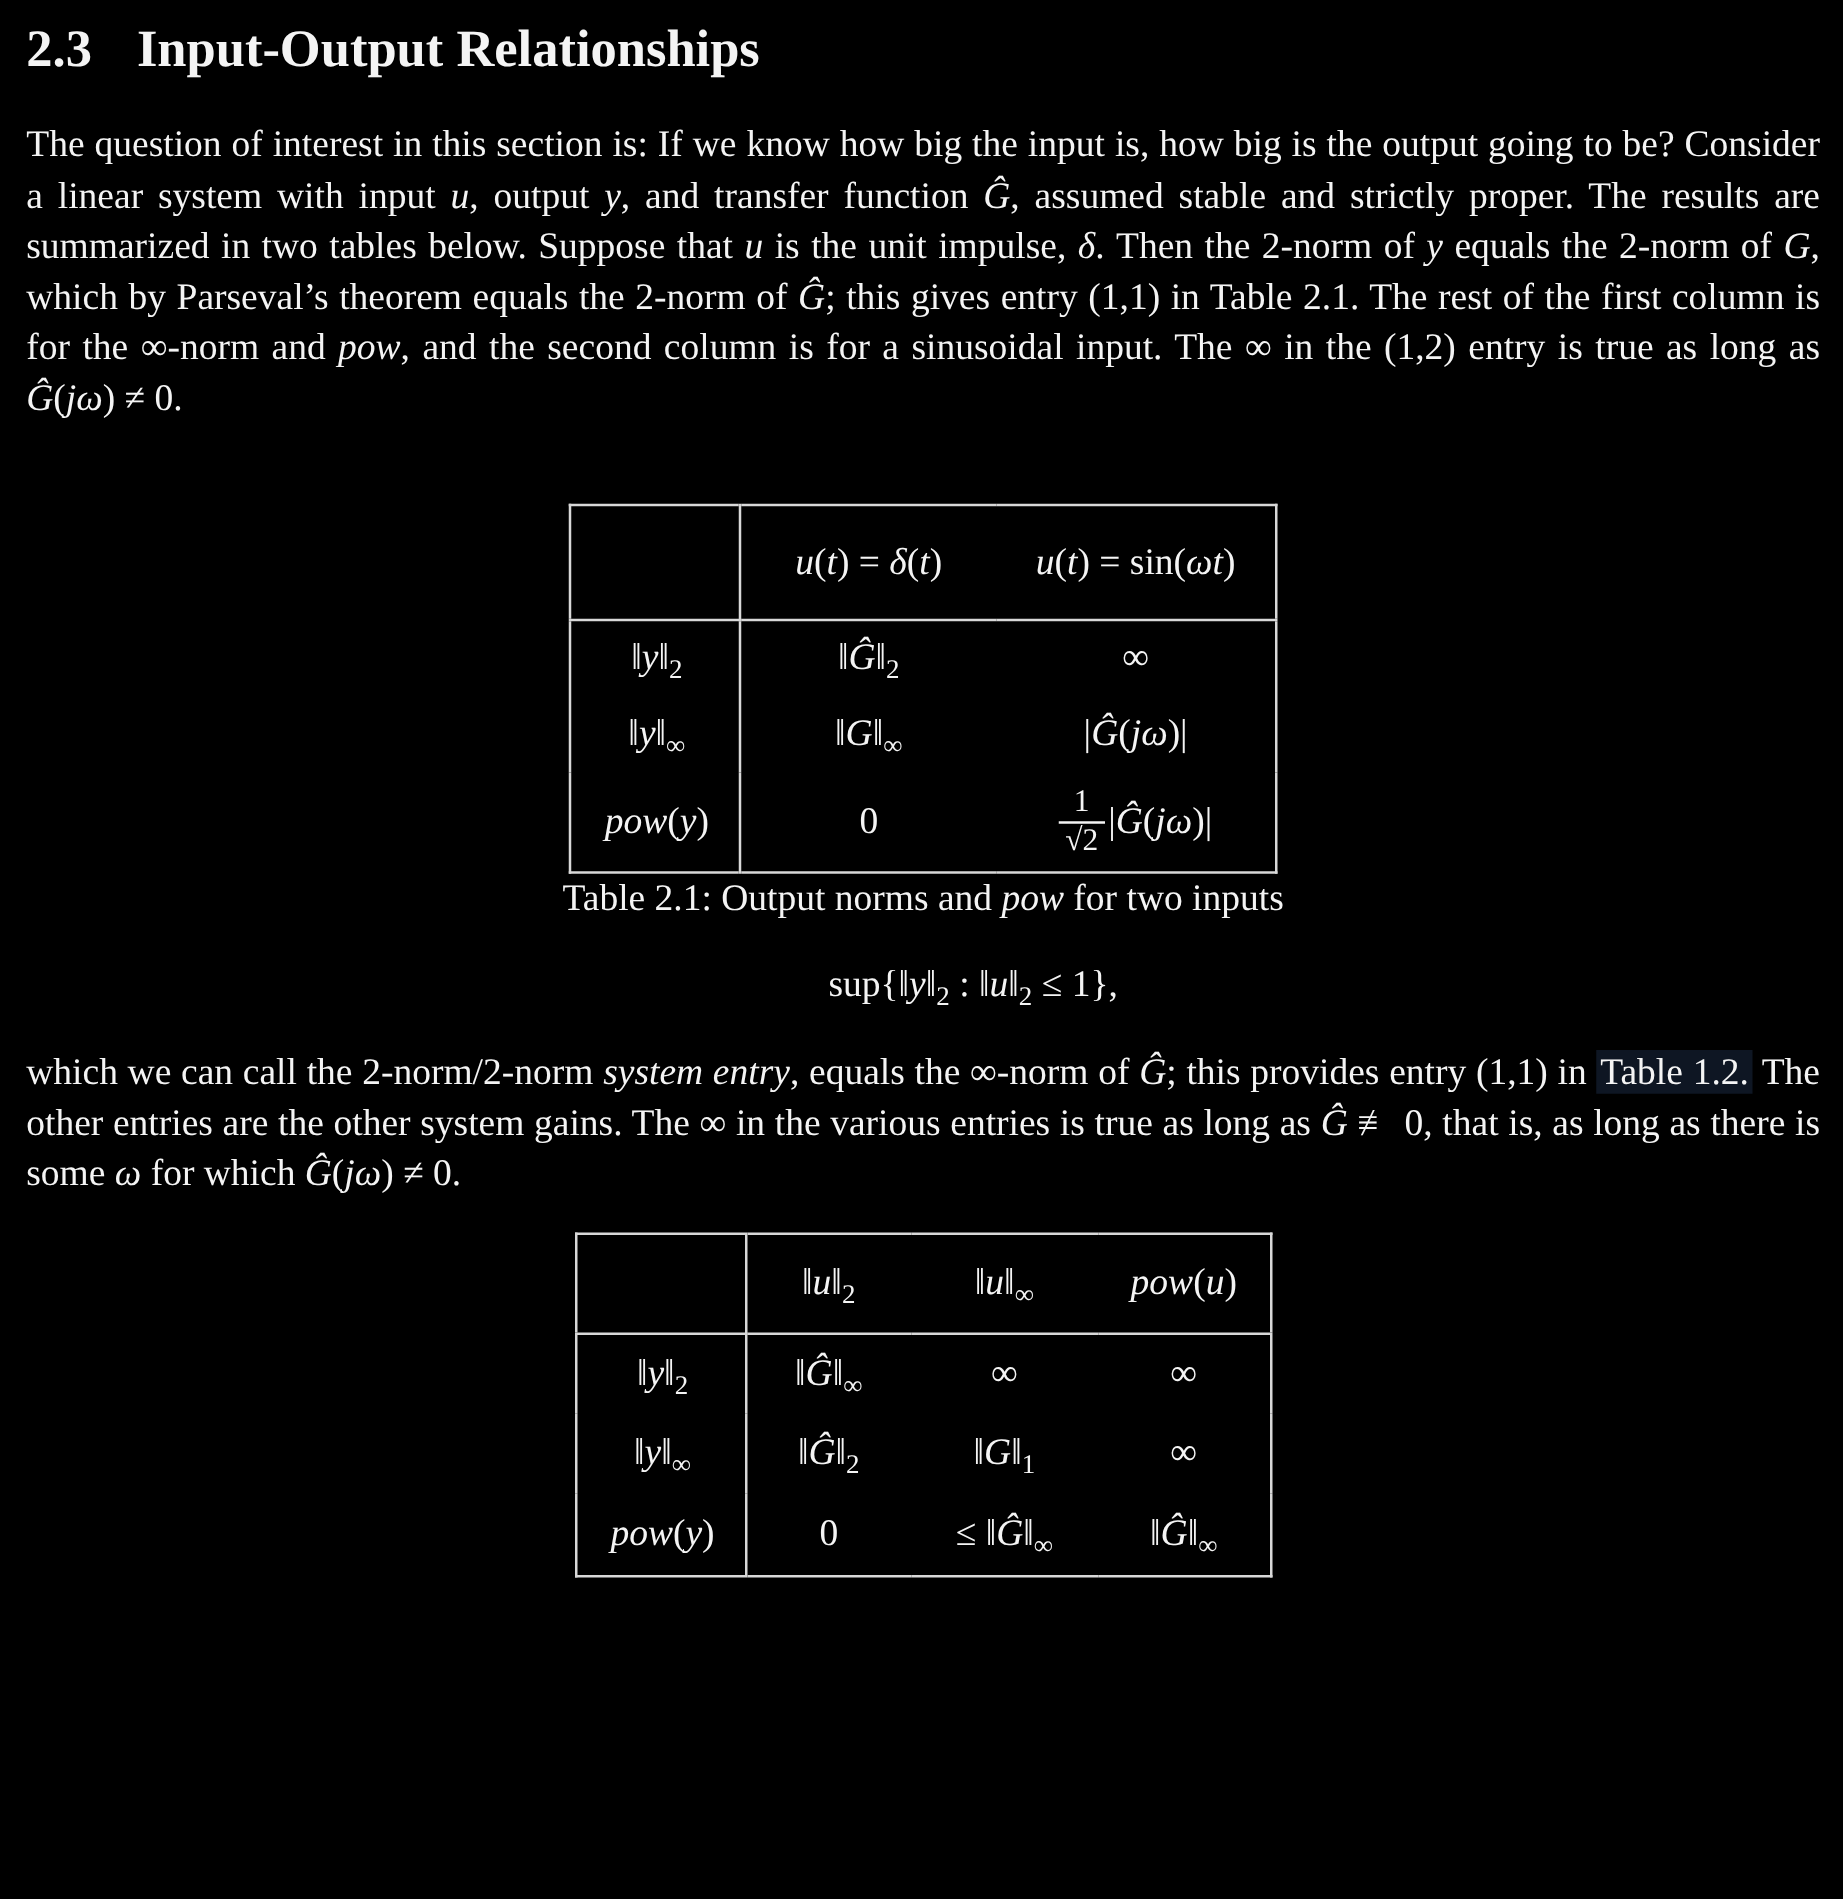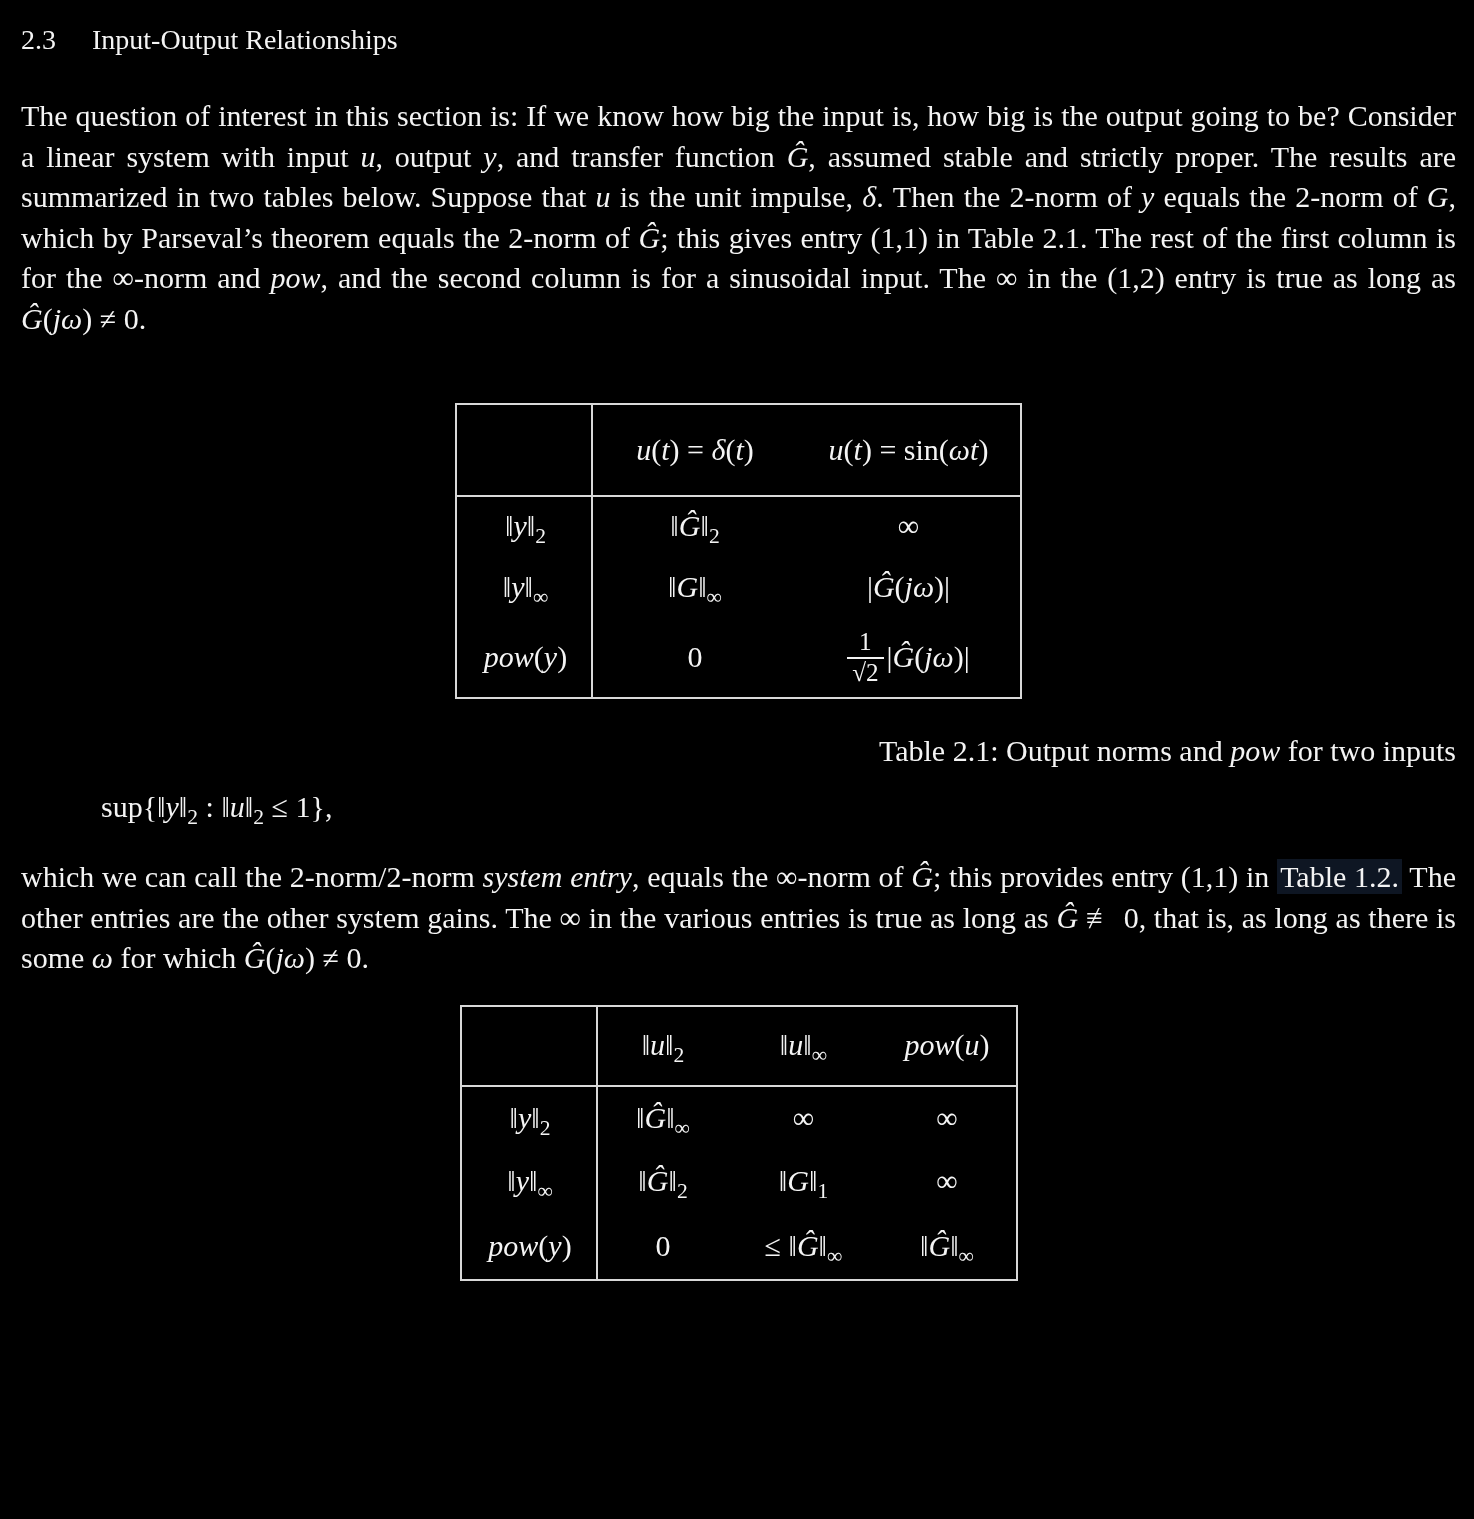--- a/index.html
+++ b/index.html
@@ -14,32 +14,32 @@
     width:1474px;height:1519px;
     background:var(--background);
     color:var(--text);
     font-family:"Liberation Serif","DejaVu Serif",serif;
     font-size:30px;
     line-height:40.5px;
     overflow:hidden;
   }
   .page{padding:16px 18px 0 21px;}
   h1.section-heading{
-    font-size:28px;
+    font-size:42px;
     line-height:48px;
-    font-weight:normal;
+    font-weight:bold;
     margin:0;
   }
   h1 .sec-num{margin-right:36px;}
   p{margin:0;text-align:justify;}
   i{font-style:italic;}
   sub{font-size:0.72em;line-height:0;}
   .para-1{margin-top:32px;}
   .para-2{margin-top:36px;text-indent:54px;}
-  .formula-line{margin-top:15px;padding-left:80px;text-align:left;}
+  .formula-line{margin-top:28px;padding-left:80px;text-align:center;}
   .para-3{margin-top:30px;}
   .hl{background:var(--link-highlight);padding:1px 3px;}
   .tbl-wrap1{margin-top:64px;}
   .tbl-wrap2{margin-top:26px;}
   table.norm-table{
     border-collapse:collapse;
     margin:0 auto;
     border:2px solid var(--table-border);
   }
   table.norm-table td{
@@ -63,21 +63,21 @@
   .t1 tr.r3{height:80px;}
   
   .t2 td.lbl{width:136px;}
   .t2 td.c1{width:132px;}
   .t2 td.c2{width:150px;}
   .t2 td.c3{width:138px;}
   .t2 tr.head-row{height:80px;}
   .t2 tr.r1{height:64px;}
   .t2 tr.r2{height:64px;}
   .t2 tr.r3{height:66px;}
-  .caption{margin-top:32px;text-align:right;}
+  .caption{text-align:center;}
   .caption2{margin-top:30px;text-align:center;}
   
   .frac{display:inline-block;vertical-align:middle;text-align:center;font-size:0.84em;line-height:1.15;margin-right:3px;}
   .fnum{display:block;padding:0 5px;}
   .fden{display:block;border-top:2px solid var(--text);padding:0 5px;}
   .vmid{display:inline-block;vertical-align:middle;}
 </style>
 </head>
 <body>
 

